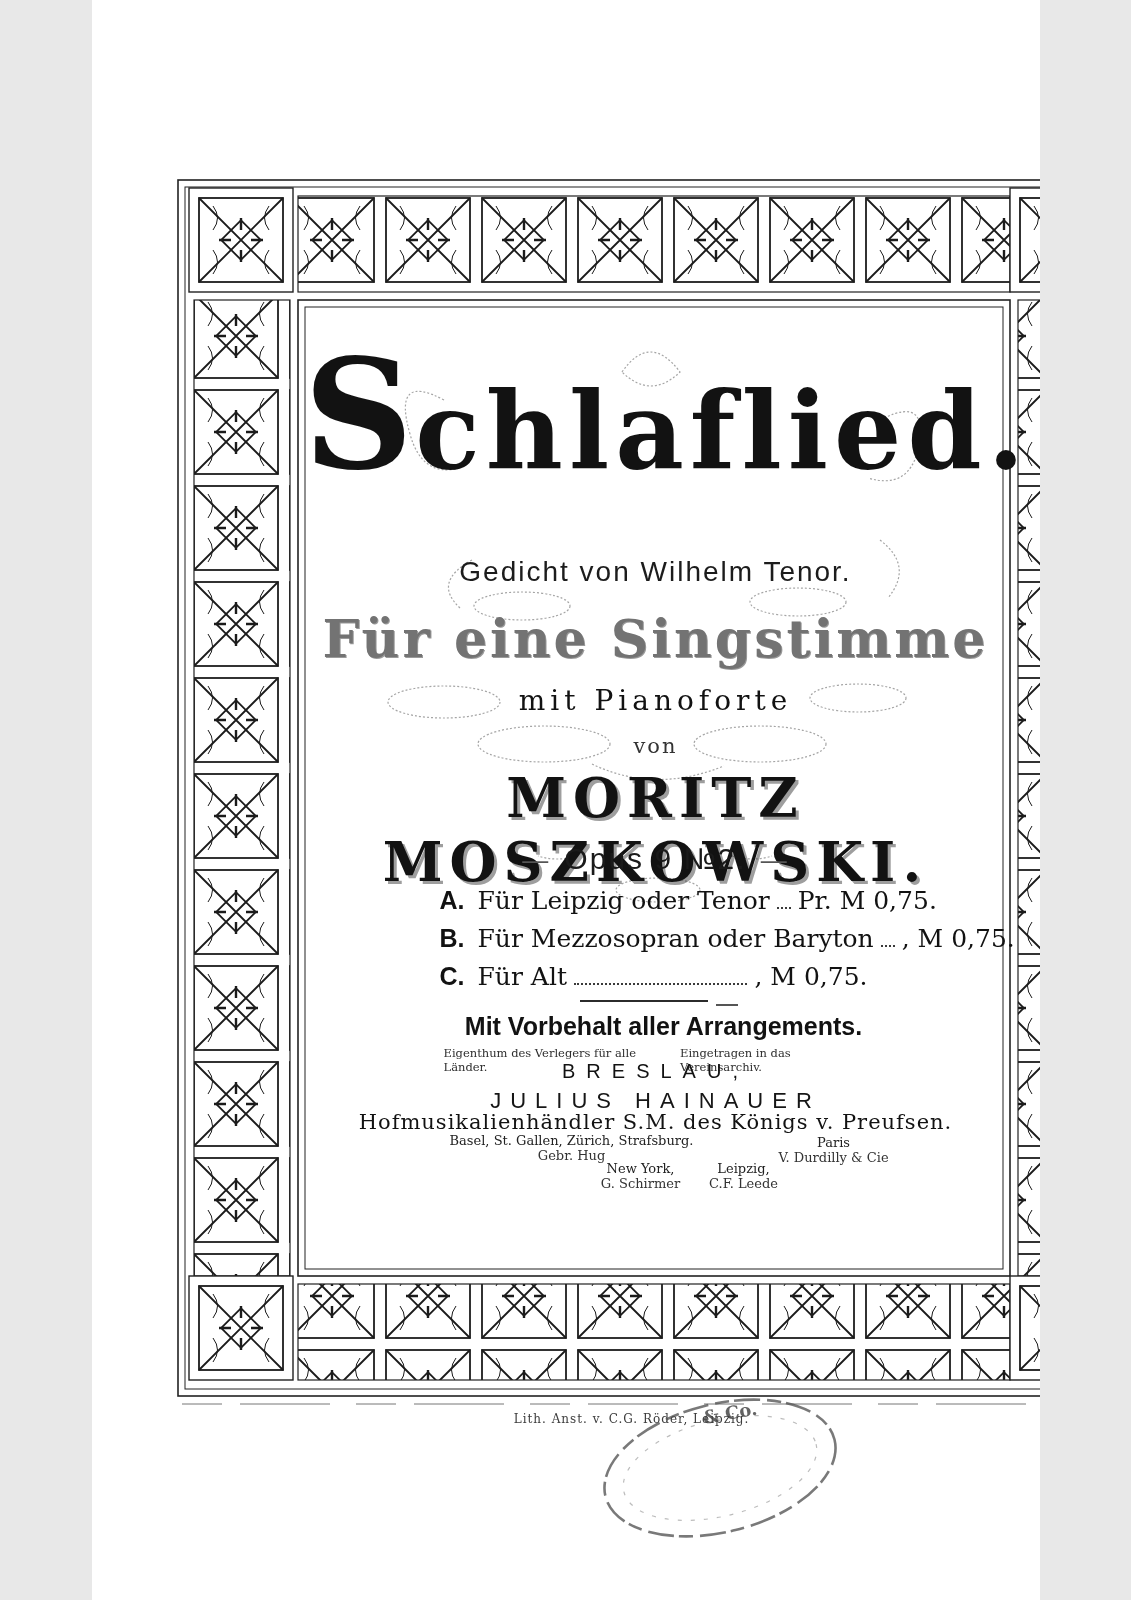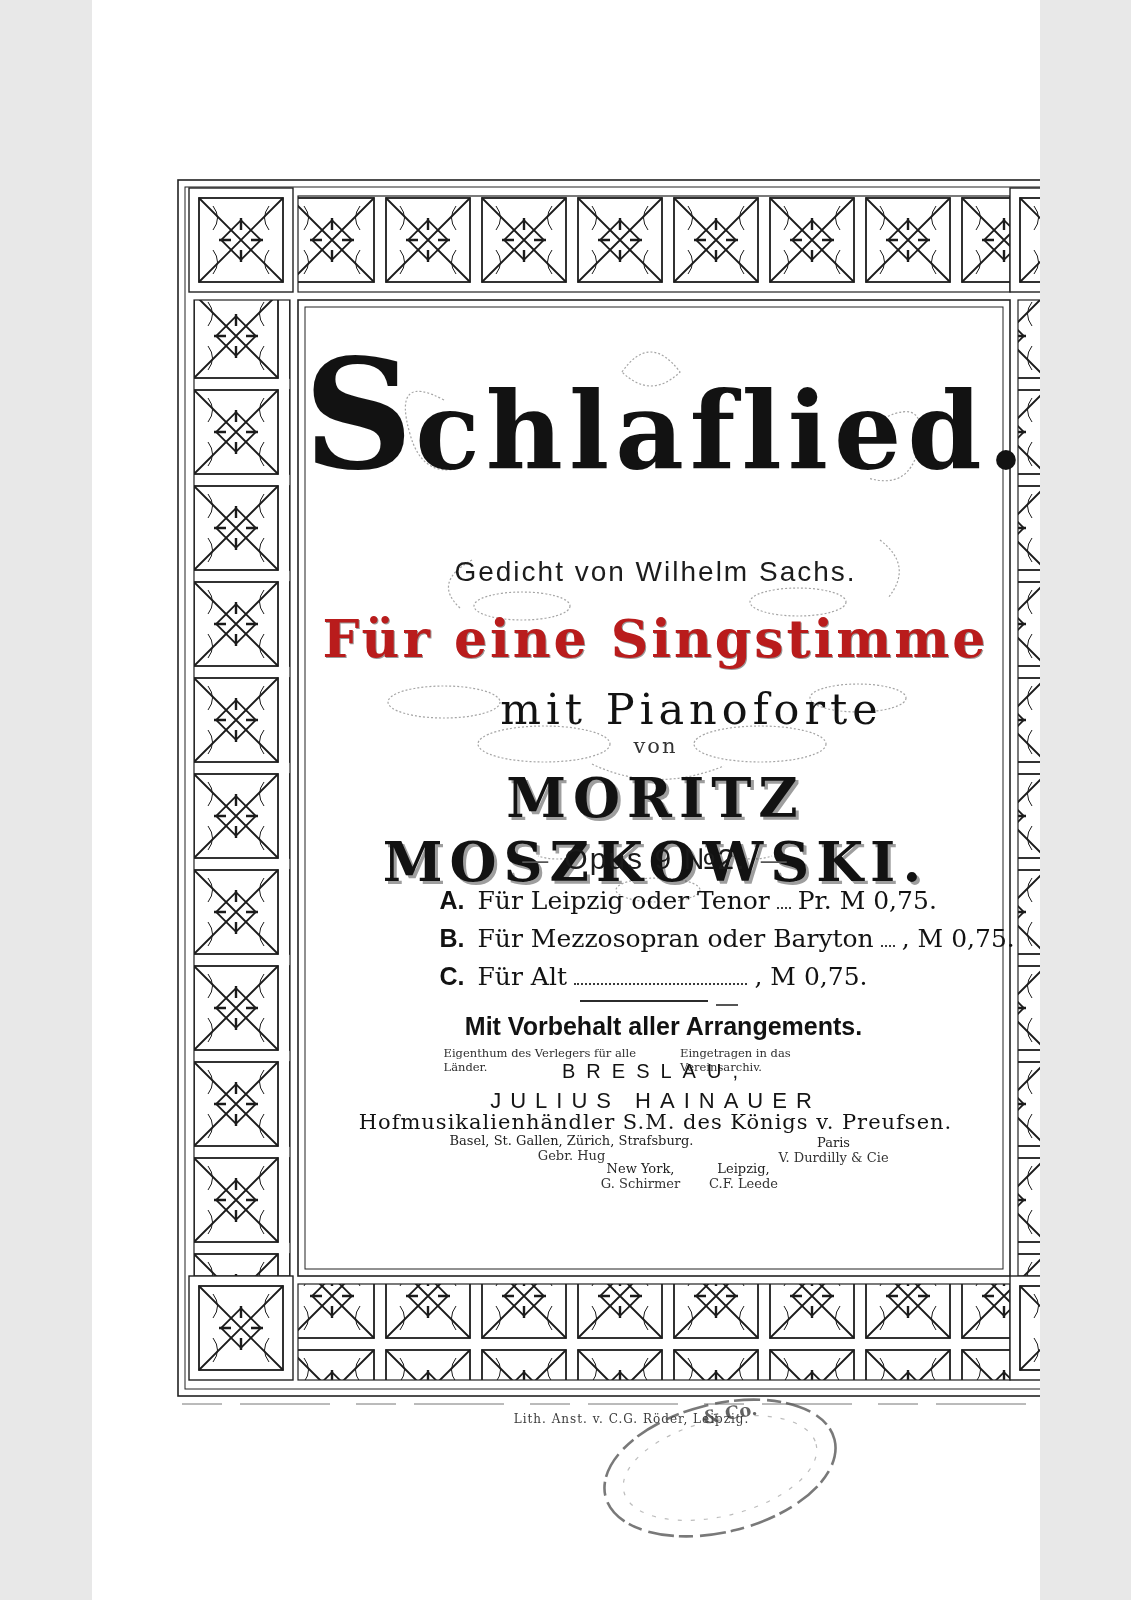--- a/index.html
+++ b/index.html
@@ -11,22 +11,22 @@
   .abs{position:absolute;}
   .centered{left:212px;width:704px;text-align:center;}
   svg.layer{position:absolute;left:0;top:0;pointer-events:none;}
 
   .title{top:378px;font-weight:bold;font-size:106px;line-height:1;letter-spacing:6px;
          font-family:"DejaVu Serif",serif;}
   .title .initial{font-size:152px;line-height:0;letter-spacing:2px;}
   .subtitle{top:556px;font-size:28px;letter-spacing:2px;color:#1c1c1c;
             font-family:"Liberation Sans",sans-serif;}
   .for-line{top:608px;font-size:52px;font-weight:bold;letter-spacing:3px;
-            color:#b91c1c;text-shadow:1px 1px 0 #9a9a9a;}
-  .with-line{top:684px;font-size:43px;letter-spacing:5px;padding-left:36px;}
+            color:#737373;text-shadow:1px 1px 0 #9a9a9a;}
+  .with-line{top:684px;font-size:28px;letter-spacing:5px;}
   .von-line{top:734px;font-size:21px;letter-spacing:2px;color:#333;}
   .composer{top:766px;font-size:54px;font-weight:bold;letter-spacing:7px;
             text-shadow:3px 3px 0 rgba(40,40,40,0.45);}
   .opus-line{top:842px;font-size:30px;letter-spacing:2px;
              font-family:"Liberation Sans",sans-serif;color:#1a1a1a;}
   .opus-line .fl{color:#555;font-size:26px;padding:0 14px;}
 
   .editions{top:886px;left:348px;width:428px;font-size:25px;}
   .ed-row{display:flex;align-items:baseline;margin-bottom:9px;}
   .ed-letter{font-weight:bold;width:38px;flex:0 0 auto;
@@ -128,21 +128,21 @@
       <ellipse cx="452" cy="744" rx="66" ry="18"></ellipse>
       <ellipse cx="668" cy="744" rx="66" ry="18"></ellipse>
       <path d="M500 764 q62 30 132 2"></path>
       <ellipse cx="566" cy="890" rx="42" ry="12"></ellipse>
       <path d="M486 856 q-22 6 -40 0 M640 856 q22 6 40 0"></path>
     </g>
   </svg>
 
   <div class="abs centered title"><span class="initial">S</span><span>chlaflied.</span></div>
 
-  <div class="abs centered subtitle">Gedicht von Wilhelm Sachs.</div>
+  <div class="abs centered subtitle">Gedicht von Wilhelm Tenor.</div>
 
   <div class="abs centered for-line">Für eine Singstimme</div>
 
   <div class="abs centered with-line">mit Pianoforte</div>
 
   <div class="abs centered von-line">von</div>
 
   <div class="abs centered composer">MORITZ MOSZKOWSKI.</div>
 
   <div class="abs centered opus-line">

